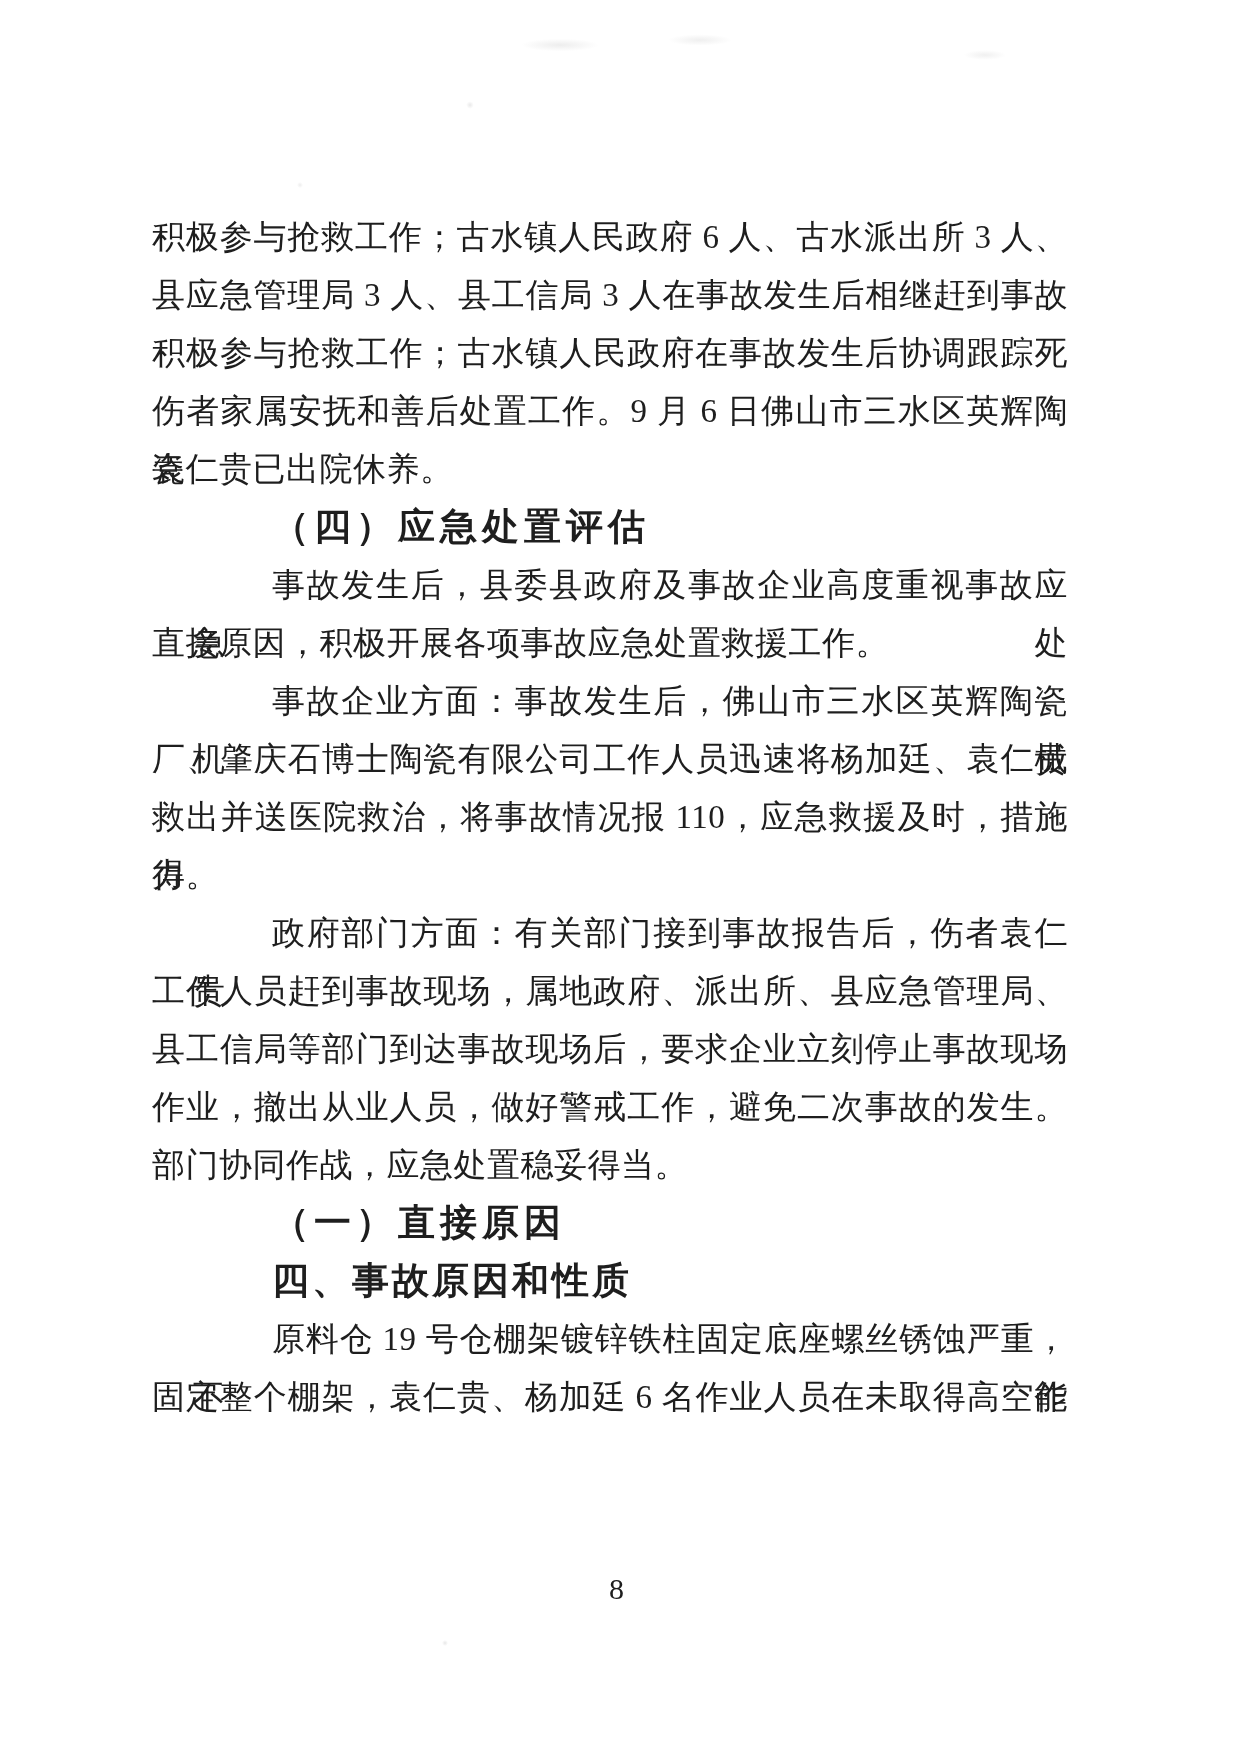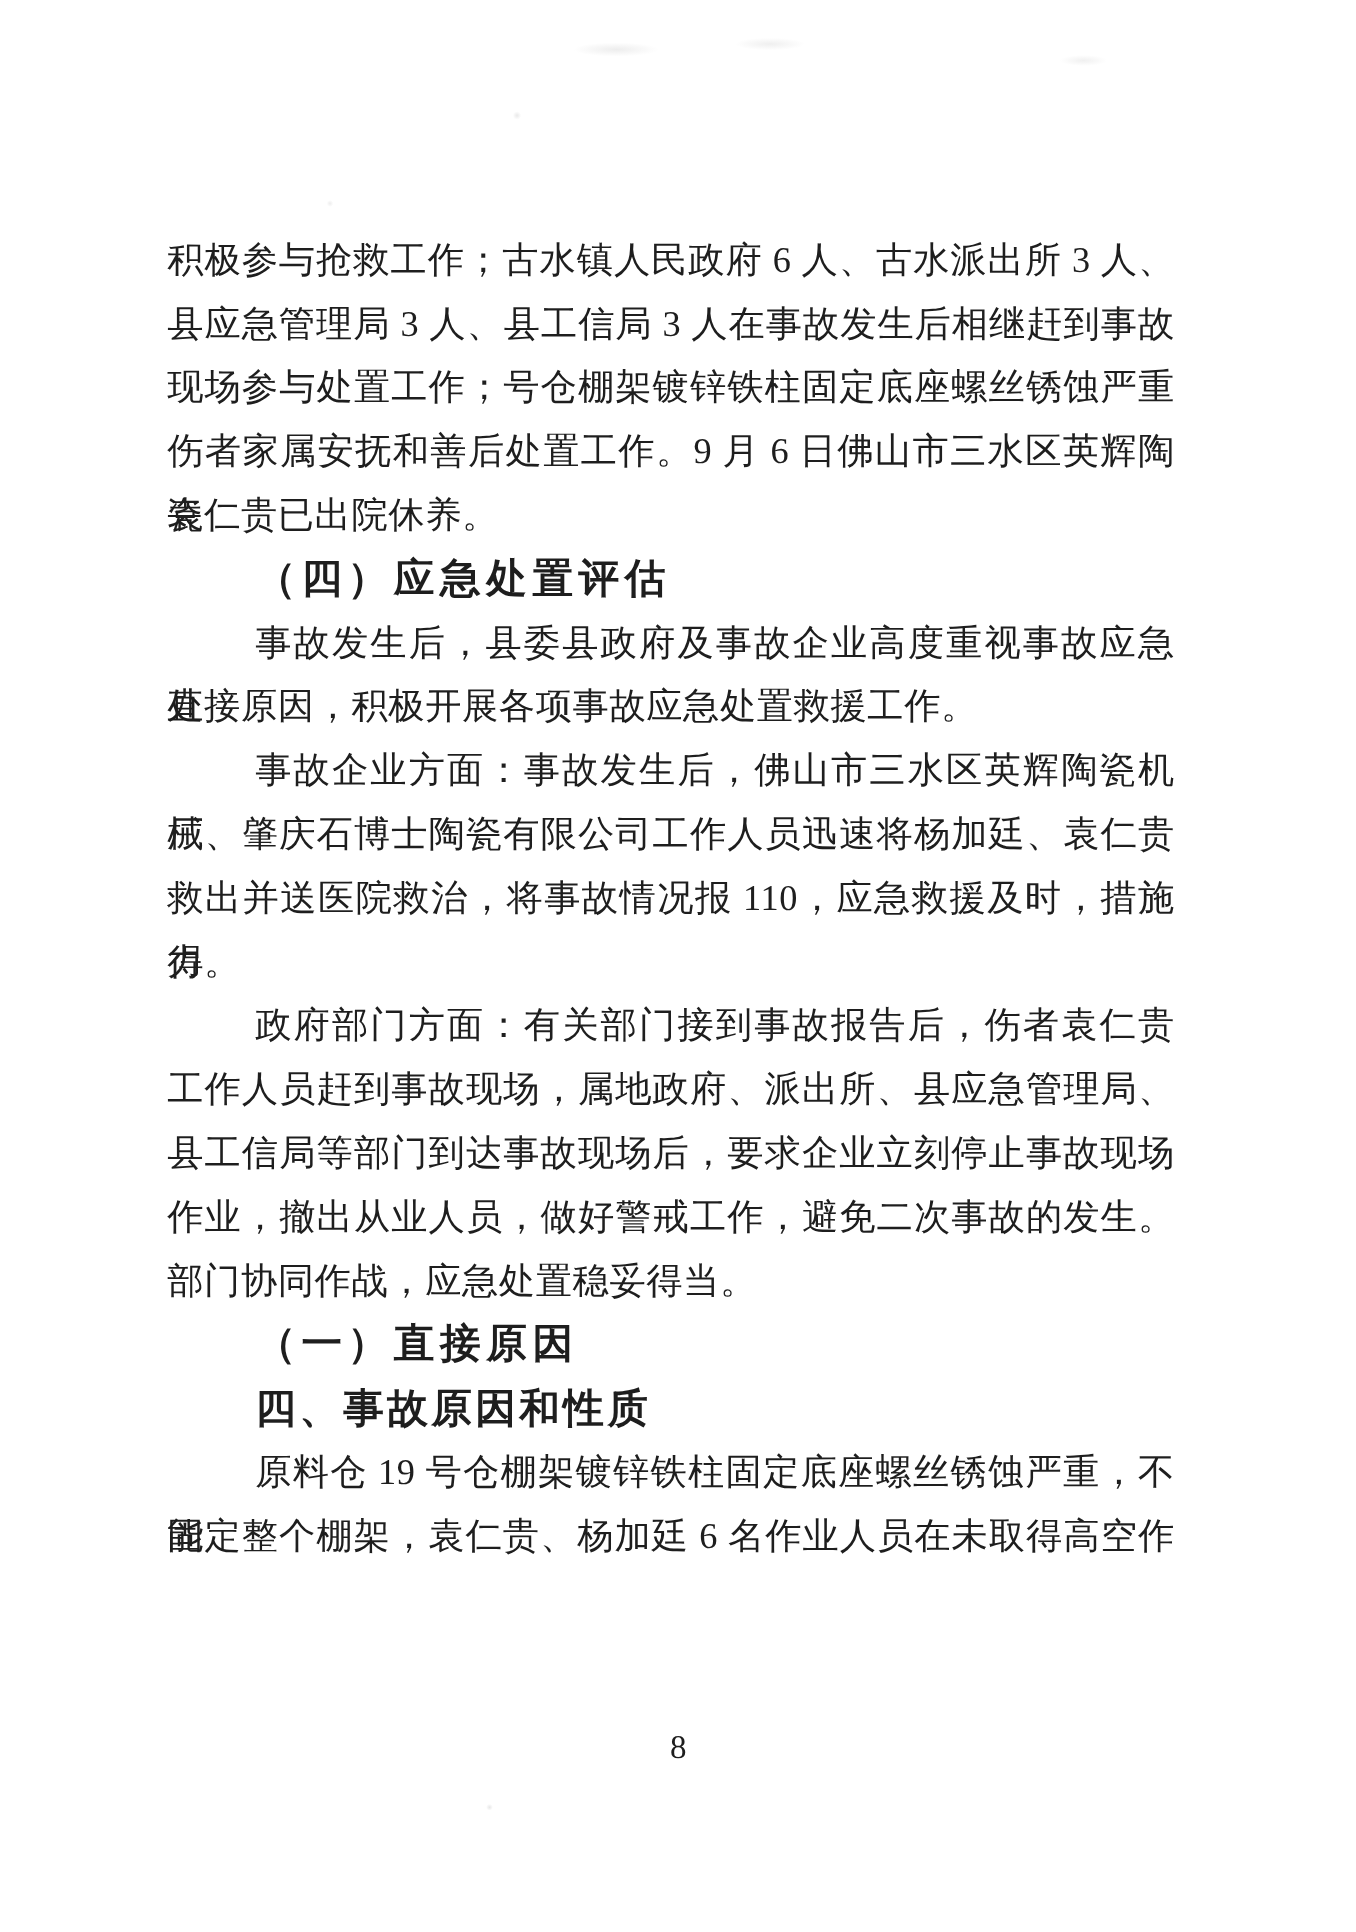--- a/index.html
+++ b/index.html
@@ -50,20 +50,21 @@
     white-space: nowrap;
     color: #1e1e1e;
   }
   .line.fill {
     white-space: normal;
     text-align: justify;
     text-align-last: justify;
   }
   .line.indent {
     text-indent: 80px;
+    margin-left: 40px;
   }
   .line.kaiti {
     font-size: 37px;
     font-weight: 600;
     letter-spacing: 5px;
     font-family: "Liberation Serif", "DejaVu Serif", serif;
   }
   .line.hei {
     font-size: 37px;
     font-weight: 700;
@@ -82,21 +83,21 @@
   }
 </style>
 </head>
 <body>
 
 <div class="sheet">
   <div class="artifacts"></div>
   <div class="textblock">
       <div class="line body fill">积极参与抢救工作；古水镇人民政府 6 人、古水派出所 3 人、</div>
       <div class="line body fill">县应急管理局 3 人、县工信局 3 人在事故发生后相继赶到事故</div>
-      <div class="line body fill">现场参与处置工作；号仓棚架镀锌铁柱固定底座螺丝锈蚀严重</div>
+      <div class="line body fill">积极参与抢救工作；古水镇人民政府在事故发生后协调跟踪死</div>
       <div class="line body fill">伤者家属安抚和善后处置工作。9 月 6 日佛山市三水区英辉陶瓷</div>
       <div class="line body">袁仁贵已出院休养。</div>
       <div class="line kaiti indent">（四）应急处置评估</div>
       <div class="line body fill indent">事故发生后，县委县政府及事故企业高度重视事故应急处</div>
       <div class="line body">直接原因，积极开展各项事故应急处置救援工作。</div>
       <div class="line body fill indent">事故企业方面：事故发生后，佛山市三水区英辉陶瓷机械</div>
       <div class="line body fill">厂、肇庆石博士陶瓷有限公司工作人员迅速将杨加廷、袁仁贵</div>
       <div class="line body fill">救出并送医院救治，将事故情况报 110，应急救援及时，措施得</div>
       <div class="line body">力。</div>
       <div class="line body fill indent">政府部门方面：有关部门接到事故报告后，伤者袁仁贵</div>

